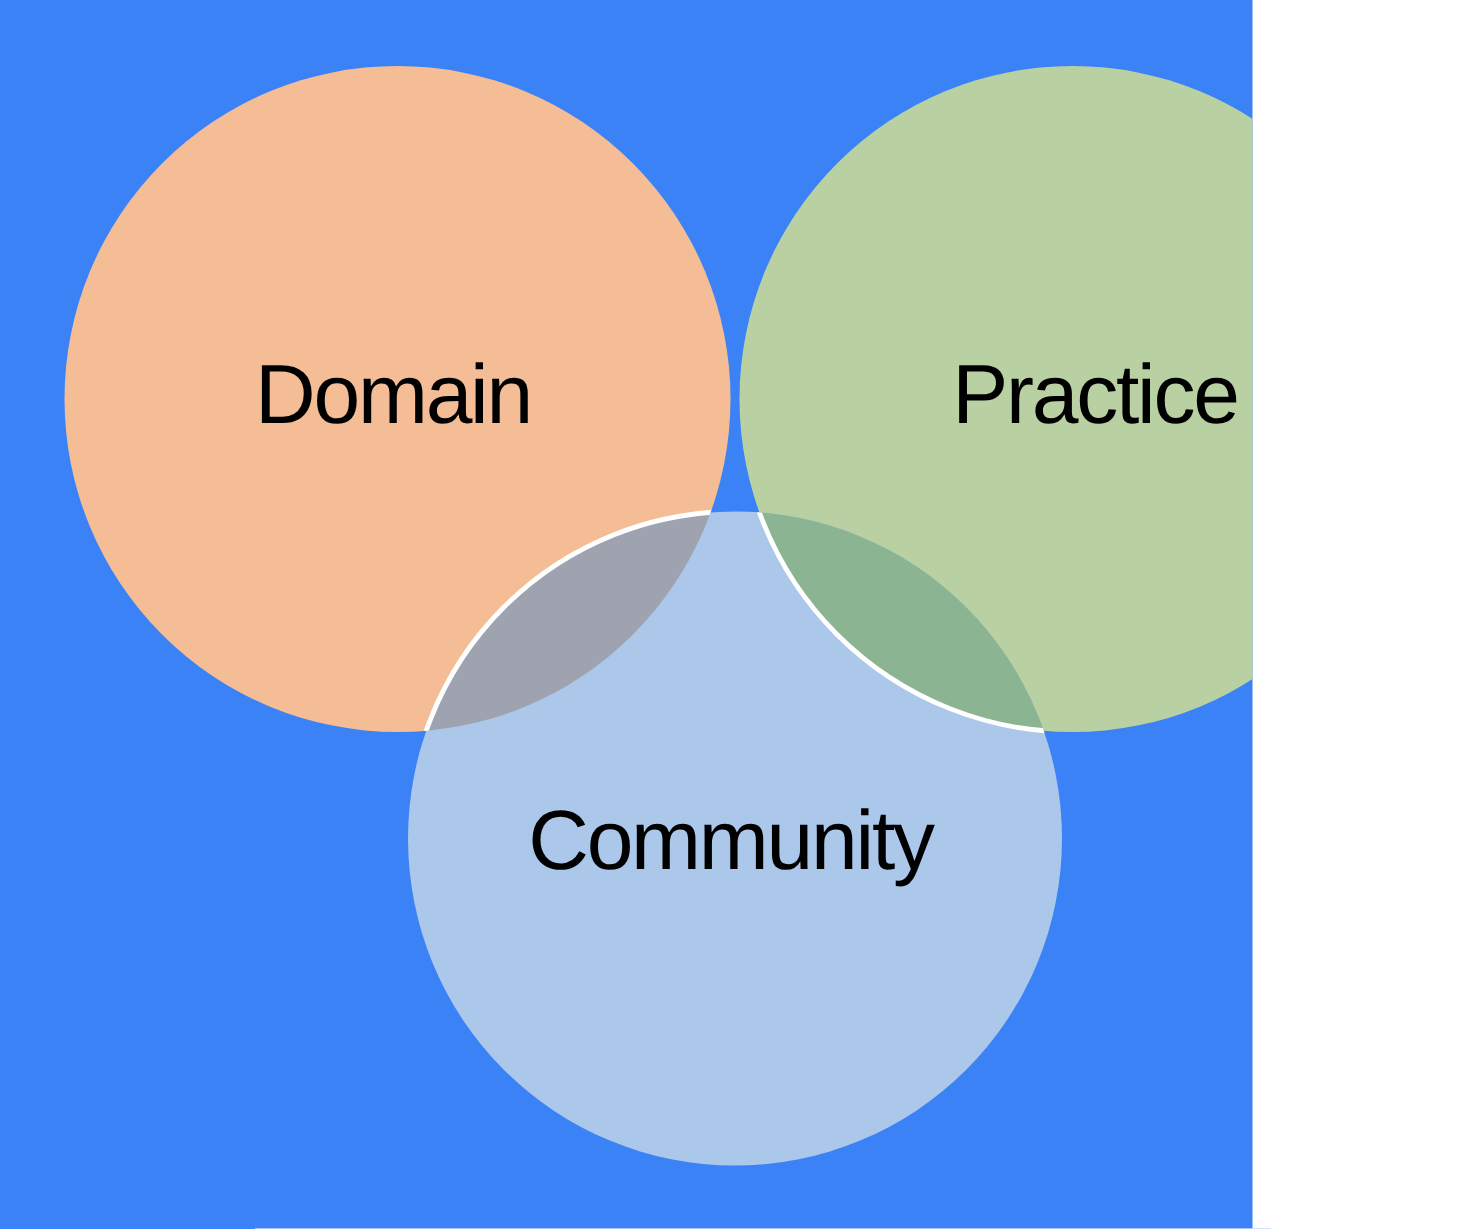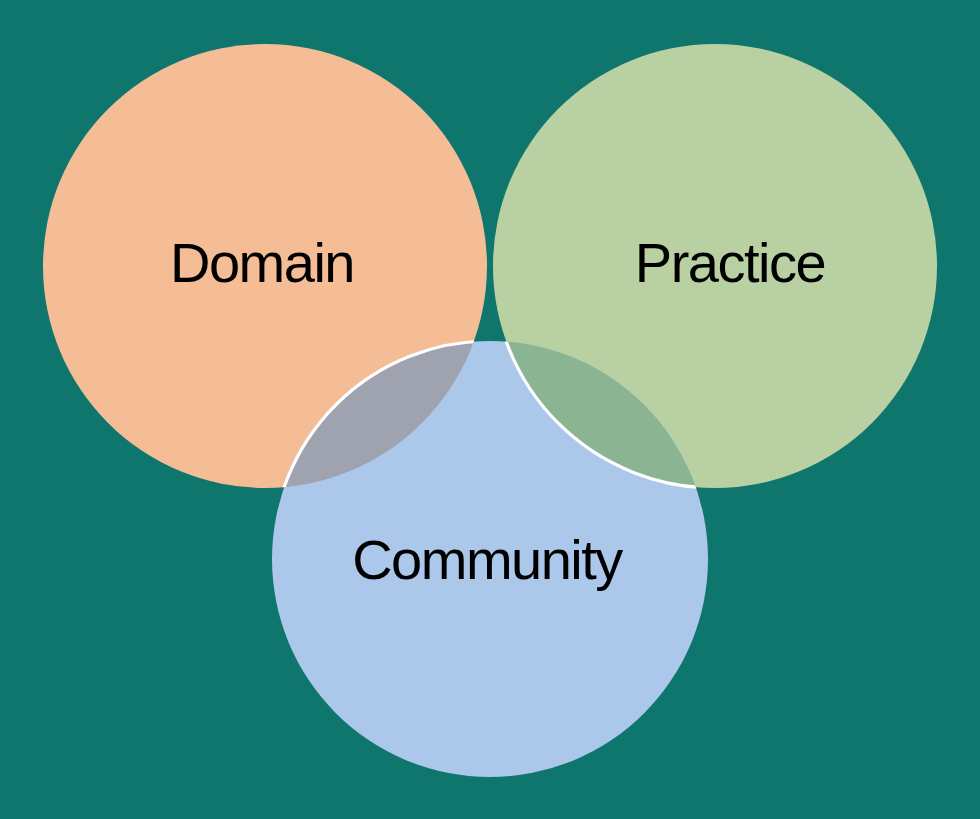--- a/index.html
+++ b/index.html
@@ -2,23 +2,23 @@
 <html><head>
 <meta charset="utf-8">
 <style>
   html, body {
     margin: 0;
     padding: 0;
     background: #FFFFFF;
   }
   .page {
     position: relative;
-    width: 980px;
+    width: 835px;
     height: 819px;
-    background: #0f766e;
+    background: #3b82f6;
     overflow: hidden;
   }
   svg.venn {
     display: block;
     width: 980px;
     height: 819px;
   }
   .venn-label {
     font-family: "Liberation Sans", sans-serif;
     font-size: 56px;

